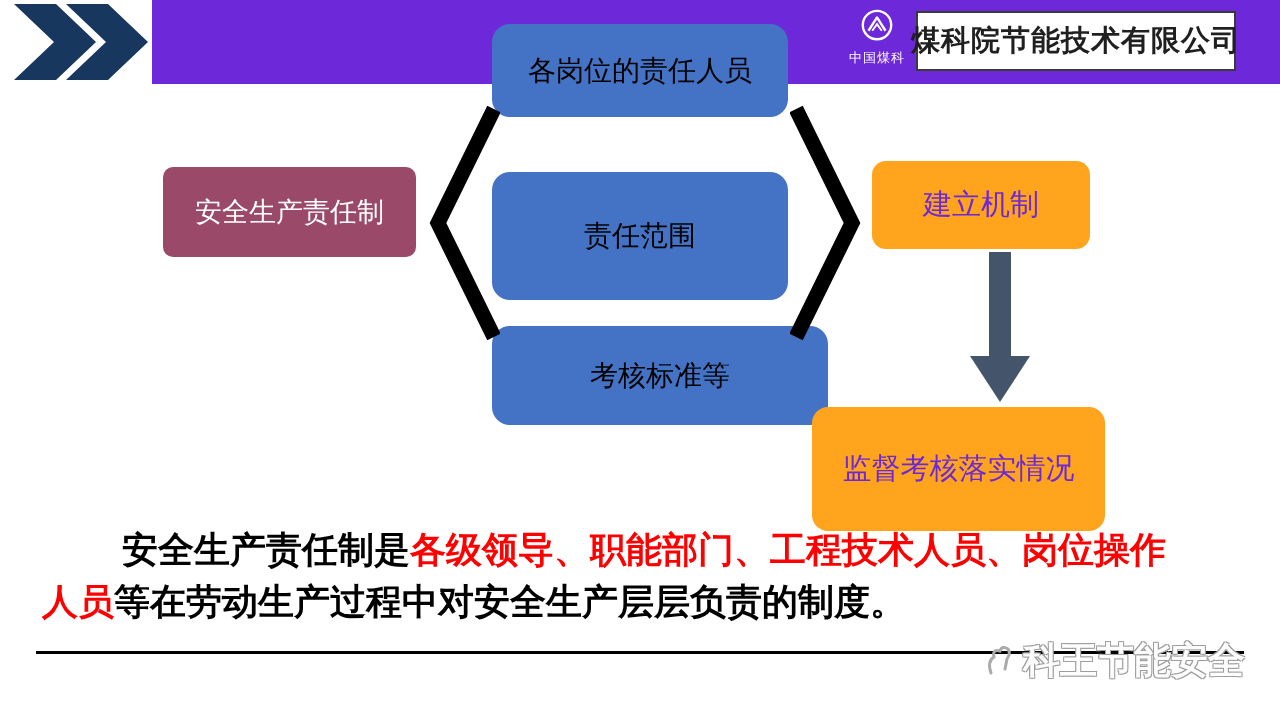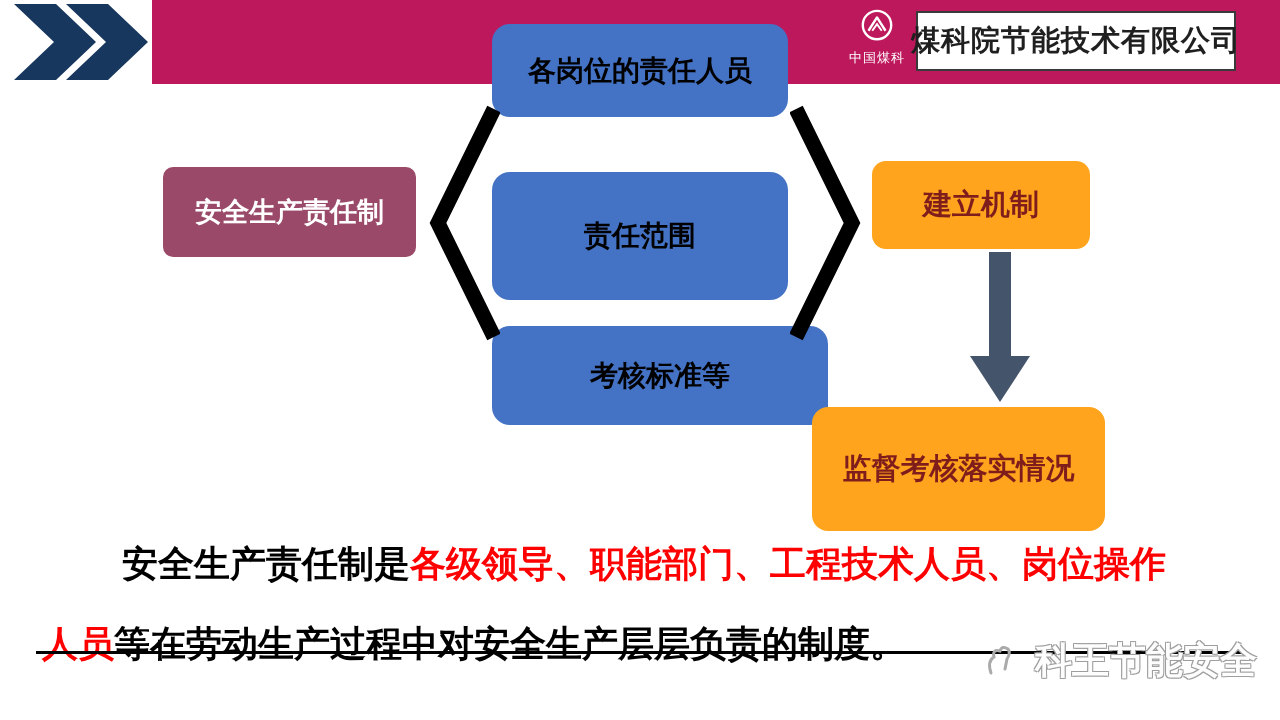--- a/index.html
+++ b/index.html
@@ -11,21 +11,21 @@
     height: 720px;
     background: #ffffff;
     overflow: hidden;
   }
 
   
   .header-bar {
     position: absolute;
     left: 0; top: 0;
     width: 1280px; height: 84px;
-    background: #be185d;
+    background: #6d28d9;
   }
   .chevron-area {
     position: absolute;
     left: 0; top: 0;
     width: 152px; height: 84px;
     background: #ffffff;
   }
   .logo-block {
     position: absolute;
     left: 842px; top: 8px;
@@ -52,67 +52,67 @@
     font-size: 29px;
     color: #1f1f1f;
     letter-spacing: 1px;
     white-space: nowrap;
   }
 
   
   .dbox {
     position: absolute;
     display: flex; align-items: center; justify-content: center;
-    font-weight: bold;
+    font-weight: normal;
     text-align: center;
     white-space: nowrap;
   }
   .box-source {
     left: 163px; top: 167px; width: 253px; height: 90px;
     background: #9A4A68; border-radius: 10px;
     color: #ffffff; font-size: 27px;
   }
   .box-blue { background: #4472C4; border-radius: 18px; color: #000000; font-size: 28px; }
   .box-item-0 { left: 492px; top: 24px;  width: 296px; height: 93px; }
   .box-item-1 { left: 492px; top: 172px; width: 296px; height: 128px; }
   .box-item-2 { left: 492px; top: 326px; width: 336px; height: 99px; }
-  .box-orange { background: #FFA41C; color: #7f1d1d; }
+  .box-orange { background: #FFA41C; color: #6d28d9; }
   .box-mechanism { left: 872px; top: 161px; width: 218px; height: 88px; border-radius: 14px; font-size: 29px; }
   .box-supervision { left: 812px; top: 407px; width: 293px; height: 124px; border-radius: 16px; font-size: 29px; }
 
   .bracket { position: absolute; }
   .bracket-left  { left: 428px; top: 103px; }
   .bracket-right { left: 790px; top: 103px; }
 
   .arrow-down { position: absolute; left: 962px; top: 252px; }
 
   
   .paragraph {
     position: absolute;
     left: 42px; top: 524px;
     width: 1140px;
     font-size: 36px;
-    line-height: 80px;
+    line-height: 52px;
     font-weight: 600;
     color: #000000;
     text-indent: 80px;
   }
   .paragraph .red-text { color: #FF0000; }
 
   
   .divider-line {
     position: absolute;
     left: 36px; top: 651px;
     width: 1208px; height: 3px;
     background: #000000;
   }
   .watermark {
     position: absolute;
     left: 985px; top: 636px;
-    display: flex; align-items: center; gap: 20px;
+    display: flex; align-items: center; gap: 8px;
     font-size: 37px;
     font-weight: bold;
     color: #fdfdfd;
     white-space: nowrap;
     text-shadow: 1px 1px 0 #9e9e9e, -1px -1px 0 #9e9e9e, 1px -1px 0 #9e9e9e, -1px 1px 0 #9e9e9e;
   }
 </style>
 </head>
 <body>
 

